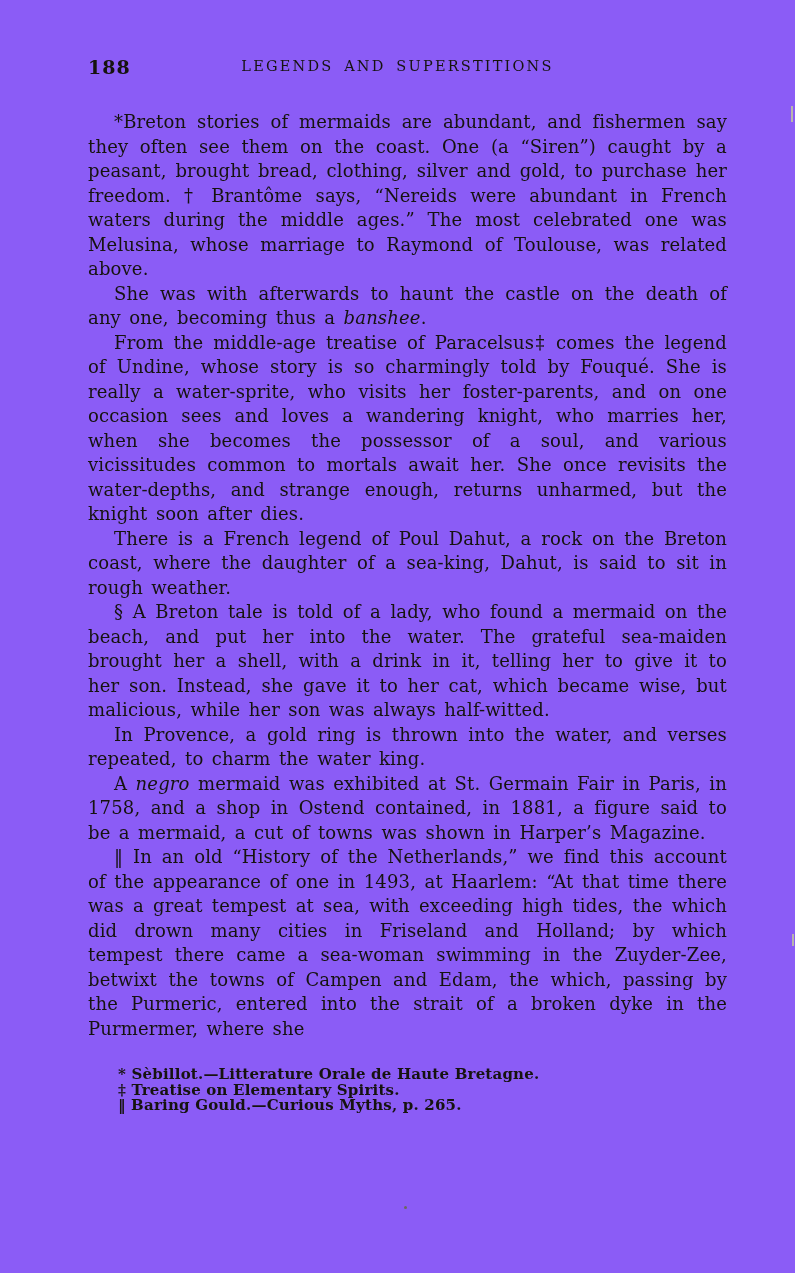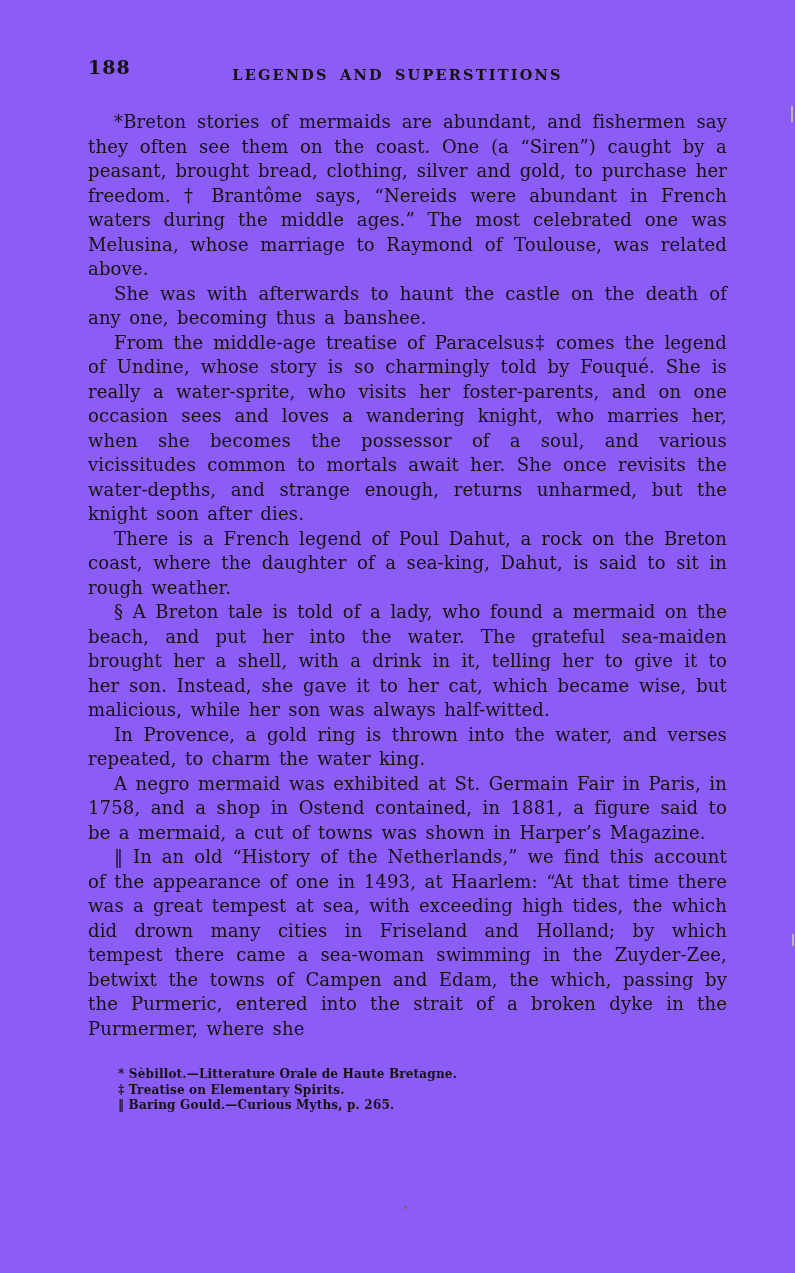--- a/index.html
+++ b/index.html
@@ -20,40 +20,40 @@
   }
   .page-number {
     position: absolute;
     left: 88px;
     top: 56px;
     font-size: 19px;
     font-weight: bold;
     letter-spacing: 1px;
   }
   .running-title {
-    margin: 8px 88px;
+    margin: 0 88px;
     text-align: center;
     font-size: 14.5px;
-    font-weight: bold;
+    font-weight: normal;
     letter-spacing: 2.2px;
     word-spacing: 4px;
   }
   .text-block {
     margin: 26px 68px 0 88px;
     text-align: justify;
     font-size: 18px;
     line-height: 24.5px;
     word-spacing: 2.5px;
     letter-spacing: 0.15px;
   }
   .para { margin: 0; text-indent: 26px; }
-  .italic { }
+  .italic { font-style: italic; }
   .footnotes {
     margin: 26px 88px 0 118px;
-    font-size: 12px;
+    font-size: 15px;
     line-height: 15.5px;
     font-weight: bold;
     letter-spacing: 0.2px;
   }
   .footnote { margin: 0; }
   .artifact { position: absolute; background: #b9b5ac; }
   .artifact-1 { right: 2px; top: 106px; width: 2px; height: 16px; }
   .artifact-2 { right: 1px; top: 934px; width: 2px; height: 12px; }
   .artifact-dot {
     position: absolute;

